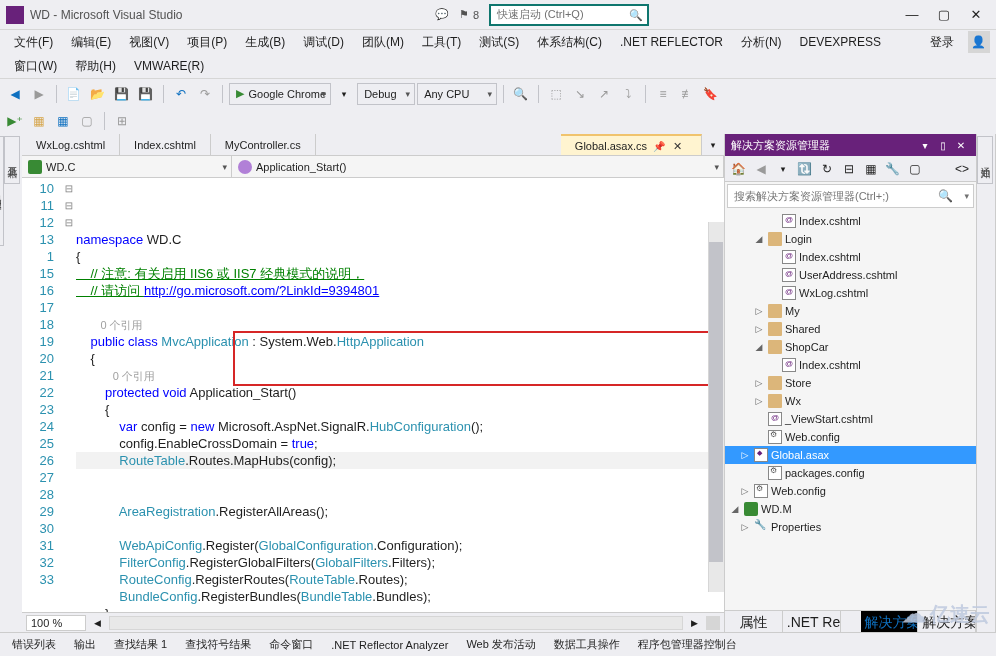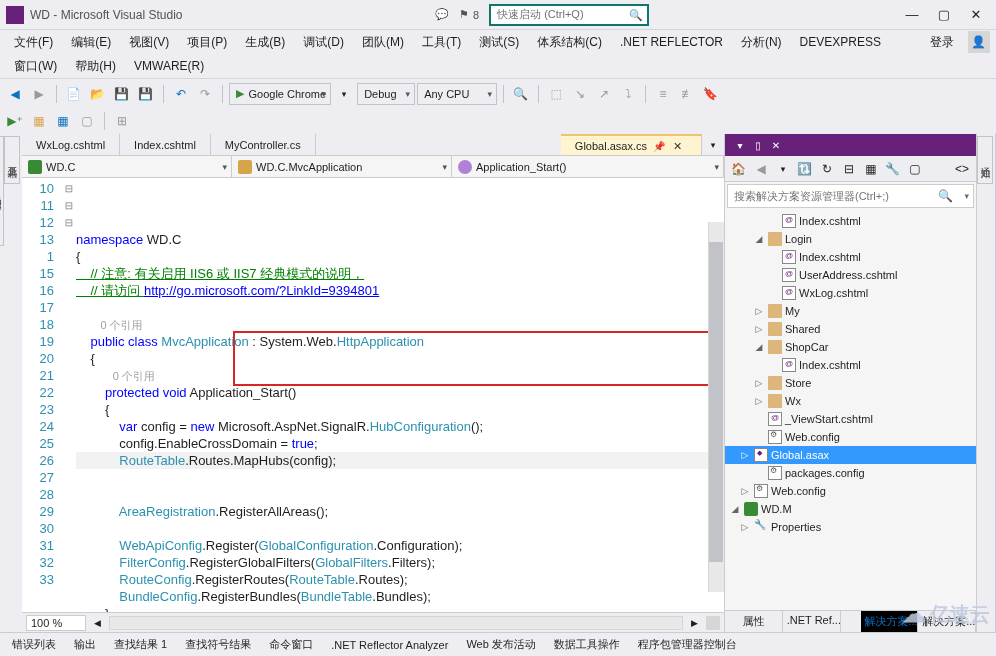--- a/index.html
+++ b/index.html
@@ -99,21 +99,21 @@
 .config-ico::after { content: '⚙'; position: absolute; font-size: 8px; left: 1px; top: -1px; color: #555; }
 .asax-ico { background: #fff; border: 1px solid #888; position: relative; }
 .asax-ico::after { content: '◆'; position: absolute; font-size: 7px; left: 2px; top: 0; color: #68217a; }
 .csharp-proj-ico { background: #388a34; border-radius: 2px; }
 .wrench-ico { background: none; position: relative; color: #555; }
 .wrench-ico::after { content: '🔧'; font-size: 10px; position: absolute; left: 0; top: -1px; }
 .indent1 { padding-left: 14px; }
 .indent2 { padding-left: 28px; }
 .indent3 { padding-left: 42px; }
 
-.sp-bottom-tabs { height: 22px; display: flex; background: #eeeef2; border-top: 1px solid #ccc; font-size: 11px; }
+.sp-bottom-tabs { height: 22px; display: flex; background: #eeeef2; border-top: 1px solid #ccc; font-size: 14px; }
 .sp-bt { flex: 1; padding: 3px 4px; text-align: center; border-right: 1px solid #ccc; cursor: pointer; overflow: hidden; white-space: nowrap; }
 .sp-bt.active { background: #000000; color: #0e70c0; margin-left: 20px; }
 
 .bottom-tabs-bar { height: 24px; display: flex; align-items: center; background: #eeeef2; border-top: 1px solid #ccc; padding: 0 4px; font-size: 11px; gap: 2px; }
 .bt-item { padding: 4px 8px; cursor: pointer; }
 
 .watermark { position: absolute; right: 6px; bottom: 28px; font-size: 20px; color: #bfcadf; font-weight: bold; display: flex; align-items: center; gap: 4px; opacity: 0.85; pointer-events: none; }
 .watermark .wm-cloud { font-size: 24px; }
 </style>
 </head>
@@ -219,24 +219,20 @@
         <span class="doc-tab-pin">📌</span>
         <span class="doc-tab-close">✕</span>
       </div>
       <span class="tb-btn" style="font-size:9px">▾</span>
     </div>
 
     <div class="nav-dropdowns">
       <div class="nav-dd" style="flex:0 0 210px">
         <span class="nd-icon csharp-ico"></span>
         <span>WD.C</span>
-      </div>
-      <div class="nav-dd" style="flex:0 0 220px">
-        <span class="nd-icon class-ico"></span>
-        <span>WD.C.MvcApplication</span>
       </div>
       <div class="nav-dd">
         <span class="nd-icon method-ico"></span>
         <span>Application_Start()</span>
       </div>
     </div>
 
     <div class="code-area">
       <div class="gutter" id="gutter">
           <div>10</div>
@@ -306,20 +302,21 @@
       <span class="zoom-box">100 %</span>
       <span style="font-size:9px; cursor:pointer">◀</span>
       <div class="scroll-h"></div>
       <span style="font-size:9px; cursor:pointer">▶</span>
       <span class="split-handle"></span>
     </div>
   </div>
 
   <div class="solution-panel">
     <div class="sp-title">
+      <span class="sp-title-text">解决方案资源管理器</span>
       <span class="sp-title-btn">▾</span>
       <span class="sp-title-btn">▯</span>
       <span class="sp-title-btn">✕</span>
     </div>
     <div class="sp-toolbar">
       <span class="sp-tb-btn">🏠</span>
       <span class="sp-tb-btn" style="color:#9a9a9a">◀</span>
       <span class="sp-tb-btn" style="font-size:9px">▾</span>
       <span class="sp-tb-btn">🔃</span>
       <span class="sp-tb-btn">↻</span>

